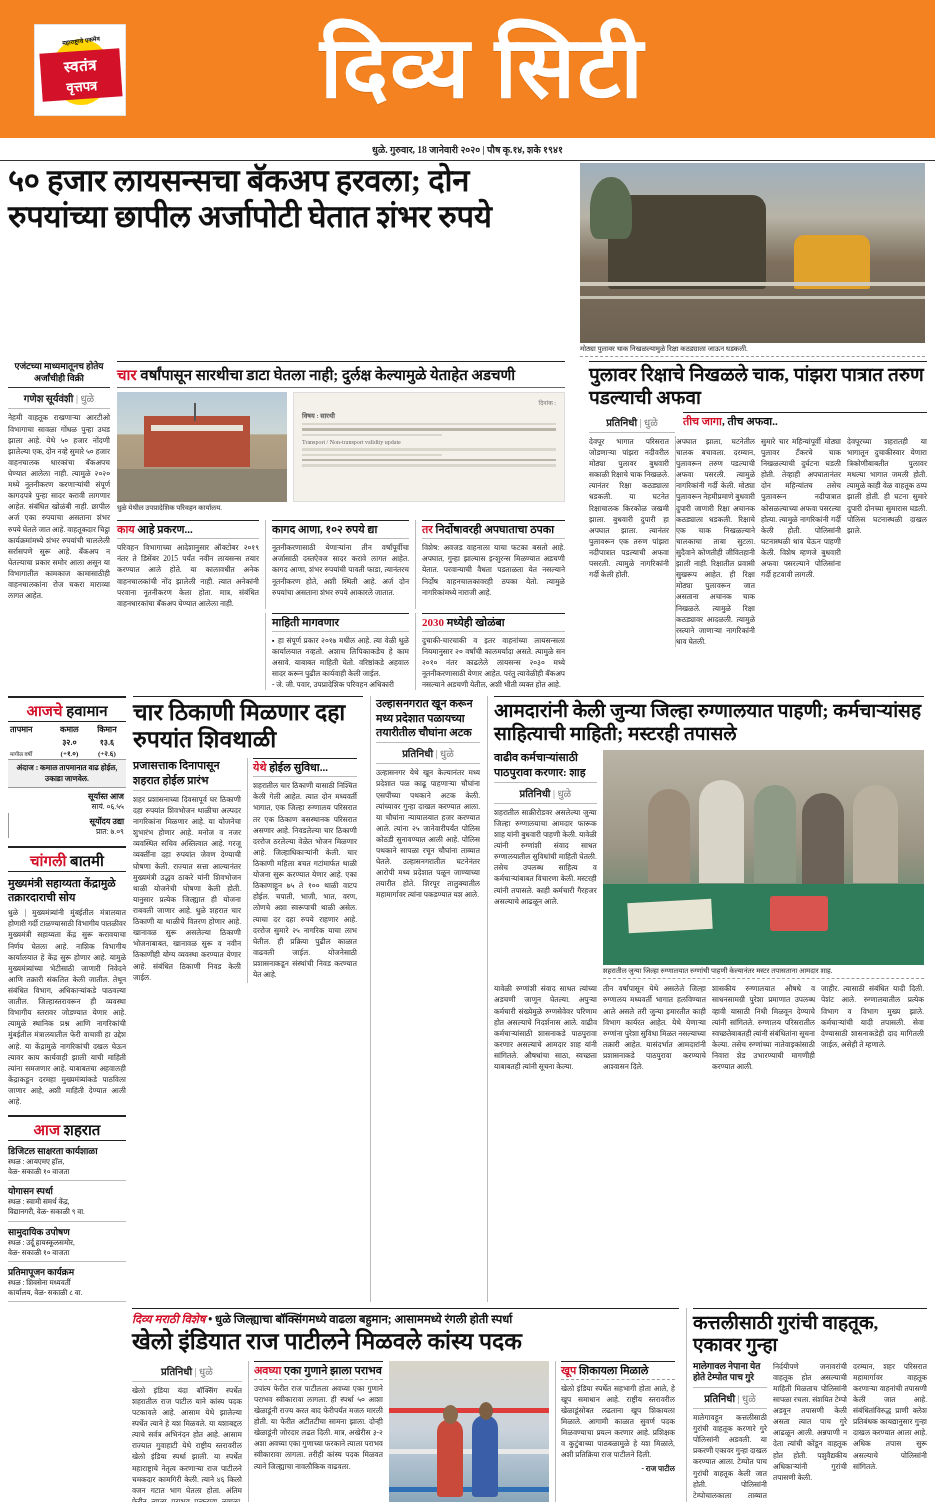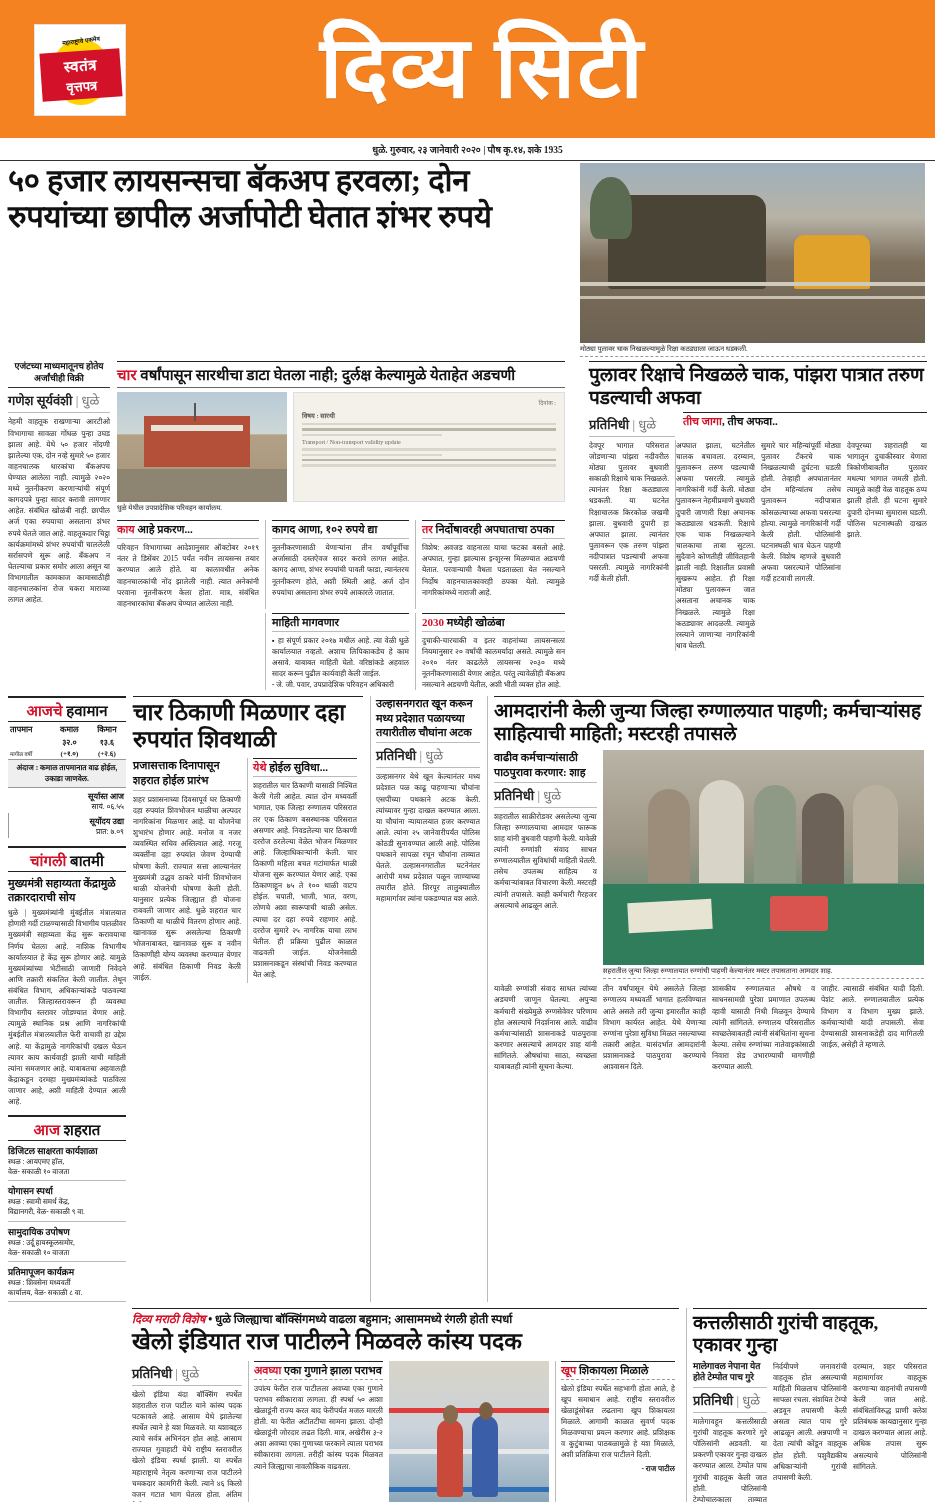--- a/index.html
+++ b/index.html
@@ -31,21 +31,21 @@
                 margin-bottom:-10px; position:relative; z-index:3; }
   .mast-big { font-size:86px; line-height:0.95; font-weight:bold; color:#ffffff;
               letter-spacing:2px; text-shadow:0 1px 0 #d9711a; }
   .dateline { width:935px; text-align:center; font-size:9.5px; font-weight:bold;
               padding:5px 0 4px; border-bottom:1.5px solid #333; color:#222; }
 
   
   .kicker { font-size:11.5px; font-weight:bold; line-height:1.35; }
   .kicker .red { color:#D3122A; font-style:italic; }
   .lead-head { font-size:31px; line-height:1.16; font-weight:bold; letter-spacing:-0.3px; }
-  .byline { font-size:13px; text-align:left; font-weight:bold; padding:3px 0;
+  .byline { font-size:10px; text-align:center; font-weight:bold; padding:3px 0;
             color:#222; }
   .byline .city { color:#777; font-weight:normal; }
   .body-text { font-size:7.4px; line-height:1.5; text-align:justify; color:#1a1a1a;
                font-family:"Liberation Serif", serif; hyphens:auto; }
   .sub-head { font-size:11px; font-weight:bold; padding-bottom:2px; }
   .sub-head .red { color:#D3122A; }
   .rule-top { border-top:1.5px solid #222; }
   .rule-bot { border-bottom:1px solid #666; }
   .dashed { border-bottom:1px dashed #999; }
   .thin { border-bottom:0.7px solid #bbb; }
@@ -98,21 +98,21 @@
     <div class="logo-top-text">महाराष्ट्राचे एकमेव</div>
     <div class="logo-red">
       <span class="l1">स्वतंत्र</span>
       <span class="l2">वृत्तपत्र</span>
     </div>
   </div>
   <div class="mast-center">
     <div class="mast-big">दिव्य सिटी</div>
   </div>
 </div>
-<div class="dateline">धुळे. गुरुवार, २३ जानेवारी २०२० | पौष कृ.१४, शके 1935</div>
+<div class="dateline">धुळे. गुरुवार, 18 जानेवारी २०२० | पौष कृ.१४, शके १९४१</div>
 
 <div class="page">
 
 
   <div style="display:flex; padding:2px 8px 0 8px;">
     <div style="width:566px;">
       <div class="lead-head">५० हजार लायसन्सचा बॅकअप हरवला; दोन रुपयांच्या छापील अर्जापोटी घेतात शंभर रुपये</div>
     </div>
     <div style="width:345px; margin-left:6px;">
       <div class="photo street" style="height:180px;">

